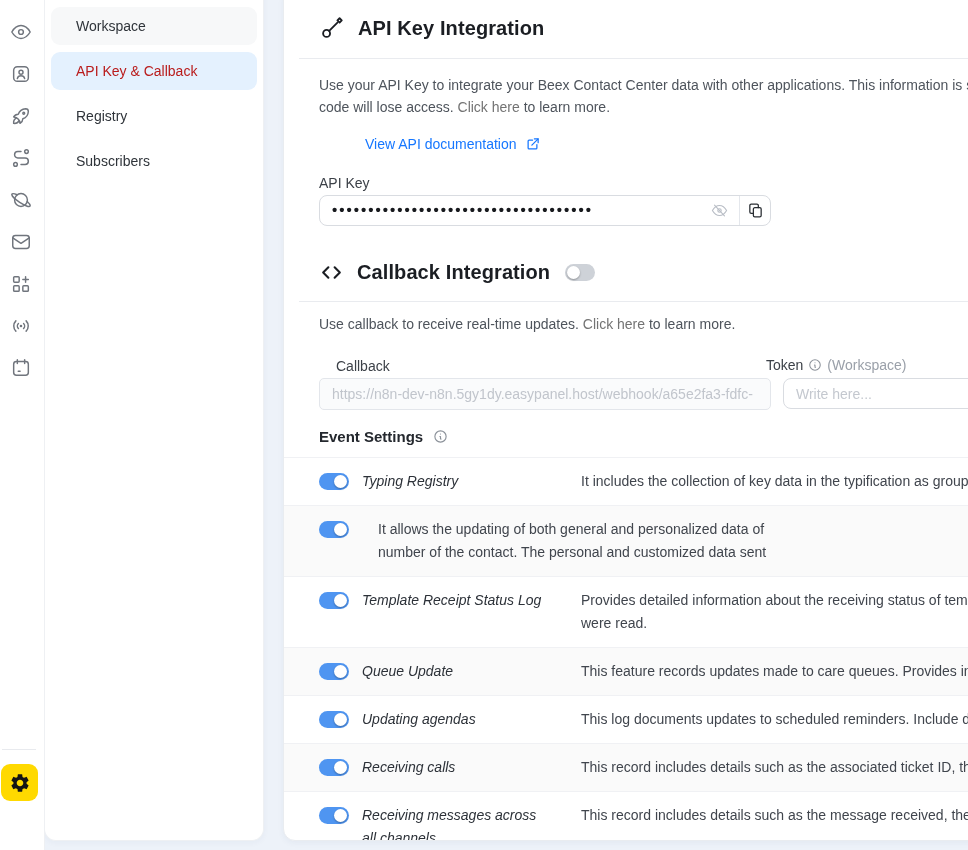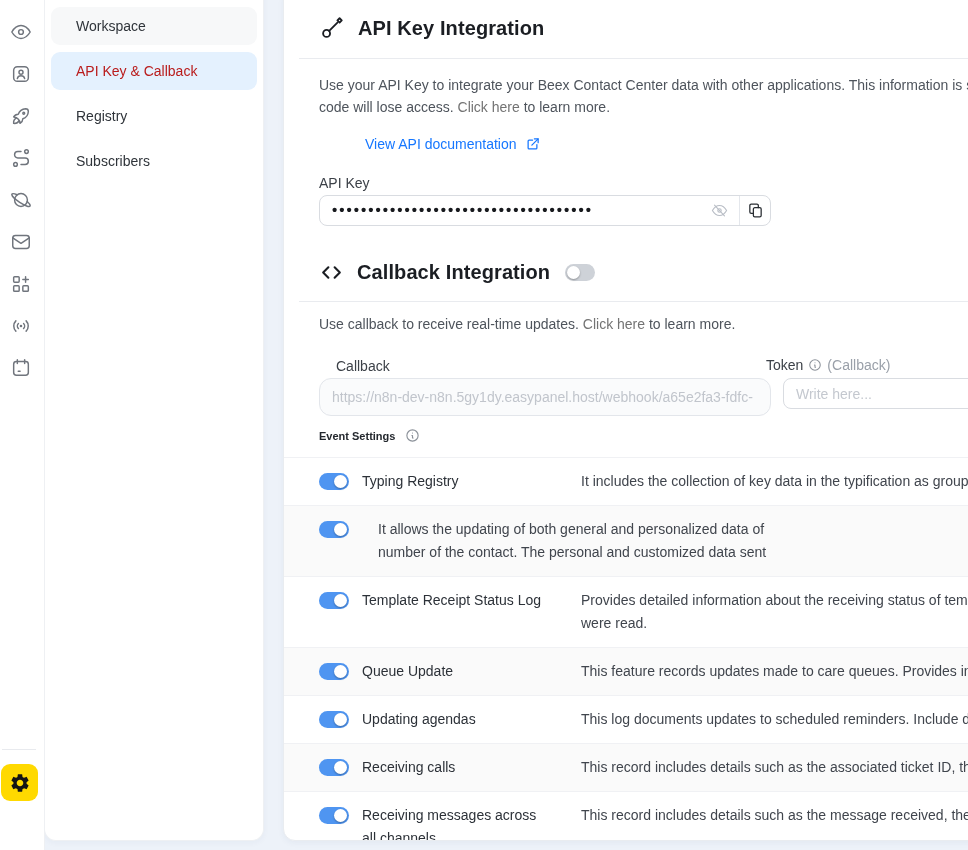--- a/index.html
+++ b/index.html
@@ -44,32 +44,32 @@
   .eye-cell{width:28px;display:flex;align-items:center;color:#b9bec6;cursor:pointer;flex:none;}
   .copy-cell{width:30px;border-left:1px solid #e4e7ec;display:flex;align-items:center;justify-content:center;color:#2a2e33;cursor:pointer;flex:none;}
   .gen-btn{position:absolute;left:499px;top:204px;width:169px;height:34px;border:1px solid #d7dadf;border-radius:8px;background:#fff;
     font-size:14px;color:#34393f;display:flex;align-items:center;justify-content:center;cursor:pointer;font-family:inherit;}
   
   .switch{width:30px;height:17px;border-radius:17px;background:#ced2d8;position:relative;flex:none;cursor:pointer;}
   .switch .knob{position:absolute;top:2px;left:2px;width:13px;height:13px;border-radius:50%;background:#fff;box-shadow:0 1px 2px rgba(0,0,0,.3);}
   .switch.on{background:#4f95f1;}
   .switch.on .knob{left:auto;right:2px;}
   
-  .cb-input{position:absolute;left:35px;top:389px;width:452px;height:38px;border:1px solid #e3e6eb;border-radius:12px;background:#fafbfc;
+  .cb-input{position:absolute;left:35px;top:389px;width:452px;height:32px;border:1px solid #e3e6eb;border-radius:5px;background:#fafbfc;
     color:#c1c5cc;font-size:14px;display:flex;align-items:center;padding:0 12px;box-sizing:border-box;white-space:nowrap;overflow:hidden;}
   .token-input{position:absolute;left:499px;top:389px;width:240px;height:31px;border:1px solid #d9dce1;border-radius:8px;background:#fff;
     box-sizing:border-box;font-size:14px;padding:0 12px;color:#333;font-family:inherit;outline:none;}
   .token-input::placeholder{color:#c4c8cf;}
-  .ev-heading{position:absolute;left:35px;top:439px;display:flex;align-items:center;gap:10px;font-size:11px;font-weight:700;color:#24282e;}
+  .ev-heading{position:absolute;left:35px;top:439px;display:flex;align-items:center;gap:10px;font-size:15px;font-weight:700;color:#24282e;}
   
   .events{position:absolute;left:0;top:468px;right:0;}
   .erow{display:flex;align-items:flex-start;padding:12px 0 12px 35px;border-top:1px solid #f0f1f4;}
   .erow:nth-child(even){background:#fafafa;}
   .erow .switch{margin-top:3px;}
-  .elabel{width:190px;margin-left:13px;font-size:14px;line-height:23px;color:#2c3138;}
+  .elabel{width:190px;margin-left:13px;font-size:14px;line-height:23px;color:#2c3138;font-style:italic;}
   .edesc{flex:1;min-width:0;margin-left:29px;font-size:14px;line-height:23px;color:#40454d;}
   .edesc div{white-space:nowrap;}
 </style>
 </head>
 <body>
 
 <aside class="rail">
   <div class="ric" style="top:20px">
     <svg viewBox="0 0 24 24" fill="none" stroke="currentColor" stroke-width="1.6" stroke-linecap="round" stroke-linejoin="round">
         <path d="M22 12c-2.7 4.7-6 7-10 7s-7.3-2.3-10-7c2.7-4.7 6-7 10-7s7.3 2.3 10 7z"></path>
@@ -233,21 +233,21 @@
   <div class="field-label" style="left:52px;top:369px">Callback</div>
   <div class="field-label" style="left:482px;top:368px;display:flex;align-items:center;gap:5px">
     <span>Token</span>
     <span class="info-ic">
       <svg width="14" height="14" viewBox="0 0 24 24" fill="none" stroke="currentColor" stroke-width="1.8" stroke-linecap="round" stroke-linejoin="round">
           <circle cx="12" cy="12" r="9"></circle>
           <path d="M12 8h.01"></path>
           <path d="M11 12h1v4h1"></path>
         </svg>
     </span>
-    <span class="optional">(Callback)</span>
+    <span class="optional">(Workspace)</span>
   </div>
   <div class="cb-input">https://n8n-dev-n8n.5gy1dy.easypanel.host/webhook/a65e2fa3-fdfc-</div>
   <input class="token-input" type="text" placeholder="Write here..." style="">
 
   <div class="ev-heading">
     <span>Event Settings</span>
     <span class="info-ic">
       <svg width="15" height="15" viewBox="0 0 24 24" fill="none" stroke="currentColor" stroke-width="1.8" stroke-linecap="round" stroke-linejoin="round">
           <circle cx="12" cy="12" r="9"></circle>
           <path d="M12 8h.01"></path>

